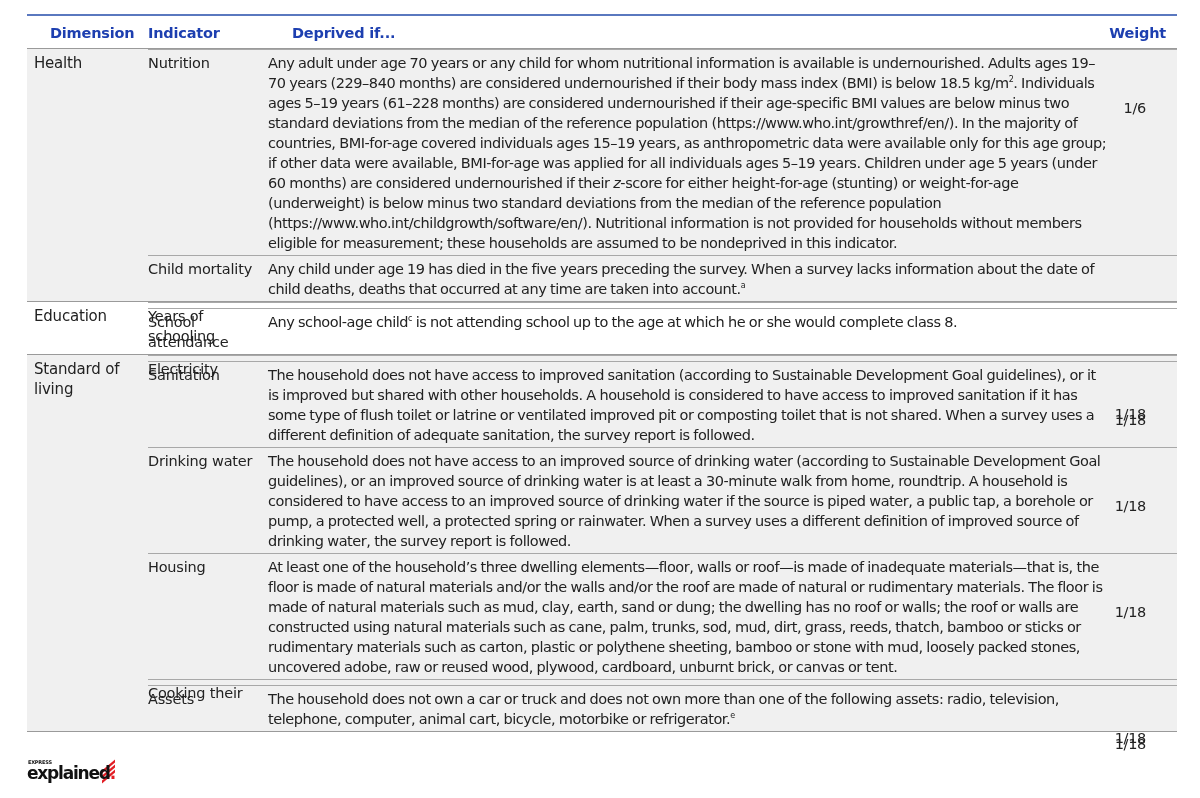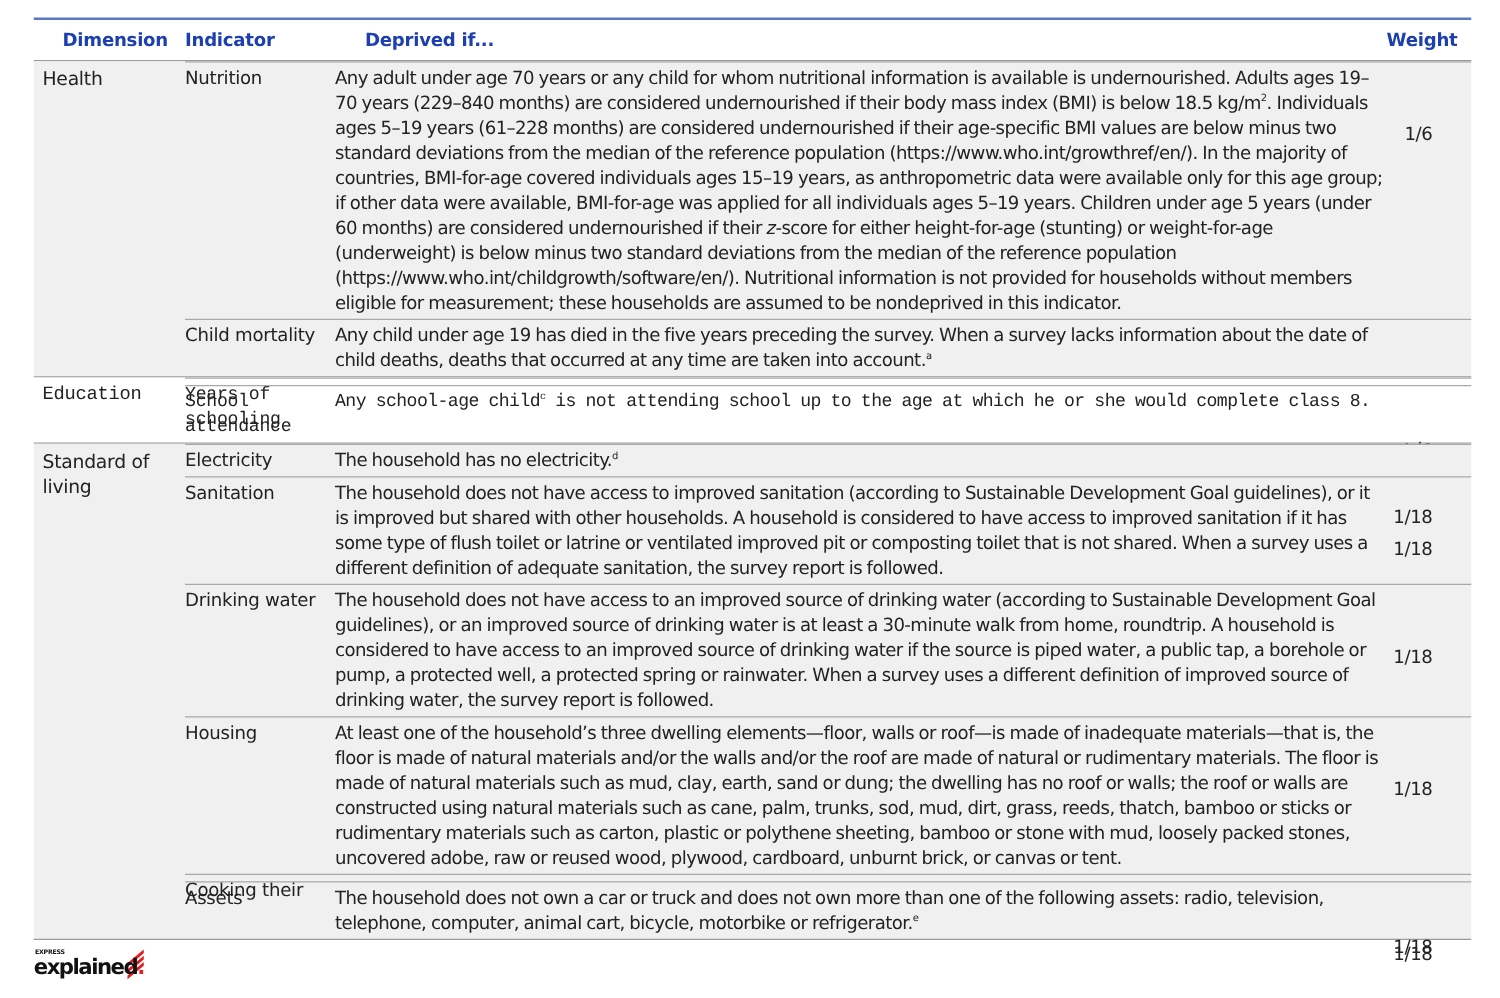--- a/index.html
+++ b/index.html
@@ -12,21 +12,21 @@
   .hdr span { font-weight: bold; color: #1d3fb0; font-size: 14.5px; letter-spacing: -0.2px; }
   .c-dim { position: absolute; left: 10px; width: 112px; margin-left: 13px; }
   .c-ind { position: absolute; left: 121px; width: 118px; }
   .c-dep { position: absolute; left: 241px; width: 840px; margin-left: 24px; }
   .c-wt  { position: absolute; right: 11px; width: 60px; text-align: right; }
   .hdr .c-wt { text-align: right; }
   .hdr > span { top: 9px; }
   .hdr { position: relative; }
   .section { position: relative; border-bottom: 1.5px solid #9a9a9a; }
   .section.gray { background: #f0f0f0; }
-  .section.white { background: #ffffff; font-family: Liberation Mono, monospace; }
+  .section.white { background: #ffffff; }
   .dimlabel { position: absolute; left: 7px; top: 4px; width: 112px;
               font-size: 15px; line-height: 20px; letter-spacing: -0.2px; }
   .row { position: relative; margin-left: 121px; border-top: 1.2px solid #a8a8a8;
          padding: 3px 0 2px 0; }
   .row:first-child { border-top: none; }
   .row .ind { position: absolute; left: 0; top: 3px; width: 118px;
               font-size: 14.5px; line-height: 20px; letter-spacing: -0.2px; }
   .row .dep { margin-left: 120px; width: 840px; font-size: 14.5px; line-height: 20px;
               letter-spacing: -0.45px; word-spacing: -0.5px; }
   .row .wt { position: absolute; right: 31px; top: 3px; font-size: 14.5px; line-height: 20px;
@@ -78,21 +78,20 @@
       <div class="ind">School attendance</div>
       <div class="dep" style="min-height:40px"><span>Any school-age child</span><sup>c</sup><span> is not attending school up to the age at which he or she would complete class 8.</span></div>
       <div class="wt">1/6</div>
     </div>
   </div>
 
   <div class="section gray">
     <div class="dimlabel">Standard of living</div>
     <div class="row">
       <div class="ind">Electricity</div>
-      <div class="dep"><span>The household has no electricity.</span><sup>d</sup></div>
       <div class="wt">1/18</div>
     </div>
     <div class="row">
       <div class="ind">Sanitation</div>
       <div class="dep">The household does not have access to improved sanitation (according to Sustainable Development Goal guidelines), or it is improved but shared with other households. A household is considered to have access to improved sanitation if it has some type of flush toilet or latrine or ventilated improved pit or composting toilet that is not shared. When a survey uses a different definition of adequate sanitation, the survey report is followed.</div>
       <div class="wt">1/18</div>
     </div>
     <div class="row">
       <div class="ind">Drinking water</div>
       <div class="dep">The household does not have access to an improved source of drinking water (according to Sustainable Development Goal guidelines), or an improved source of drinking water is at least a 30-minute walk from home, roundtrip. A household is considered to have access to an improved source of drinking water if the source is piped water, a public tap, a borehole or pump, a protected well, a protected spring or rainwater. When a survey uses a different definition of improved source of drinking water, the survey report is followed.</div>

